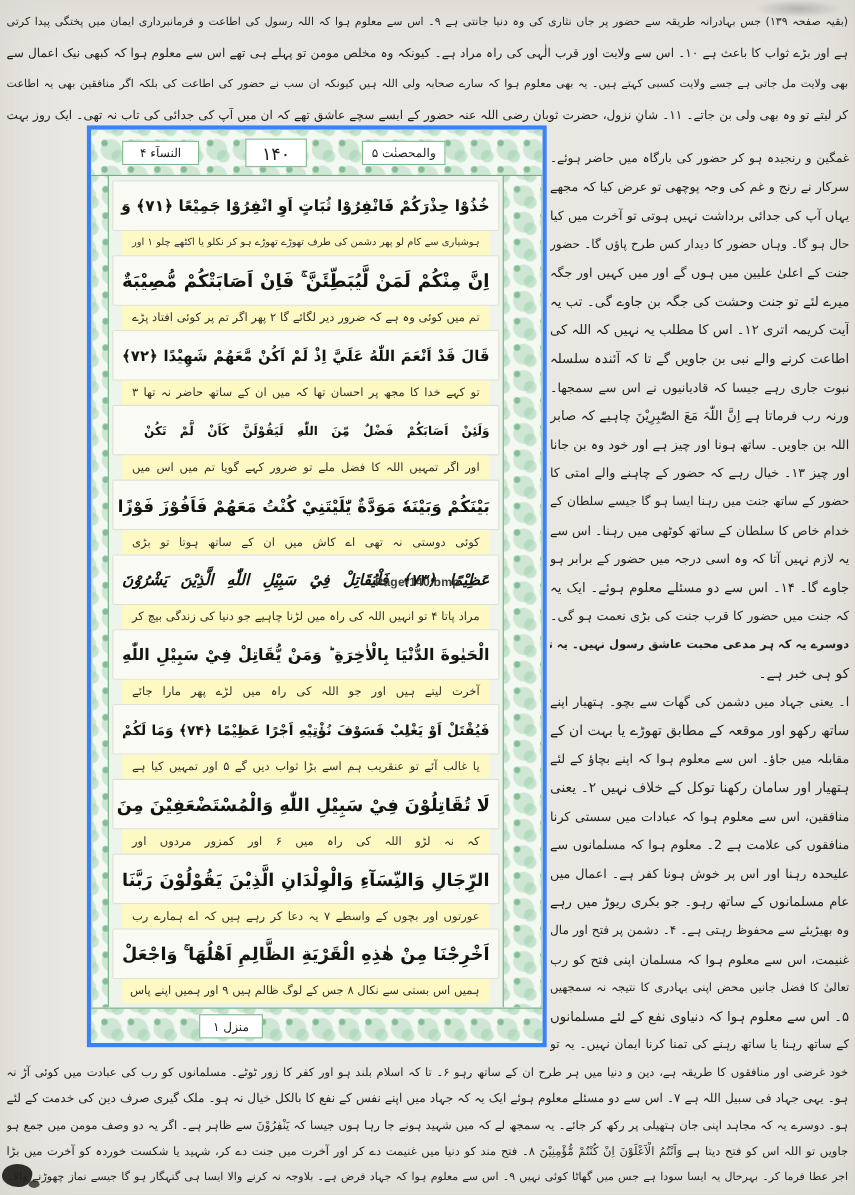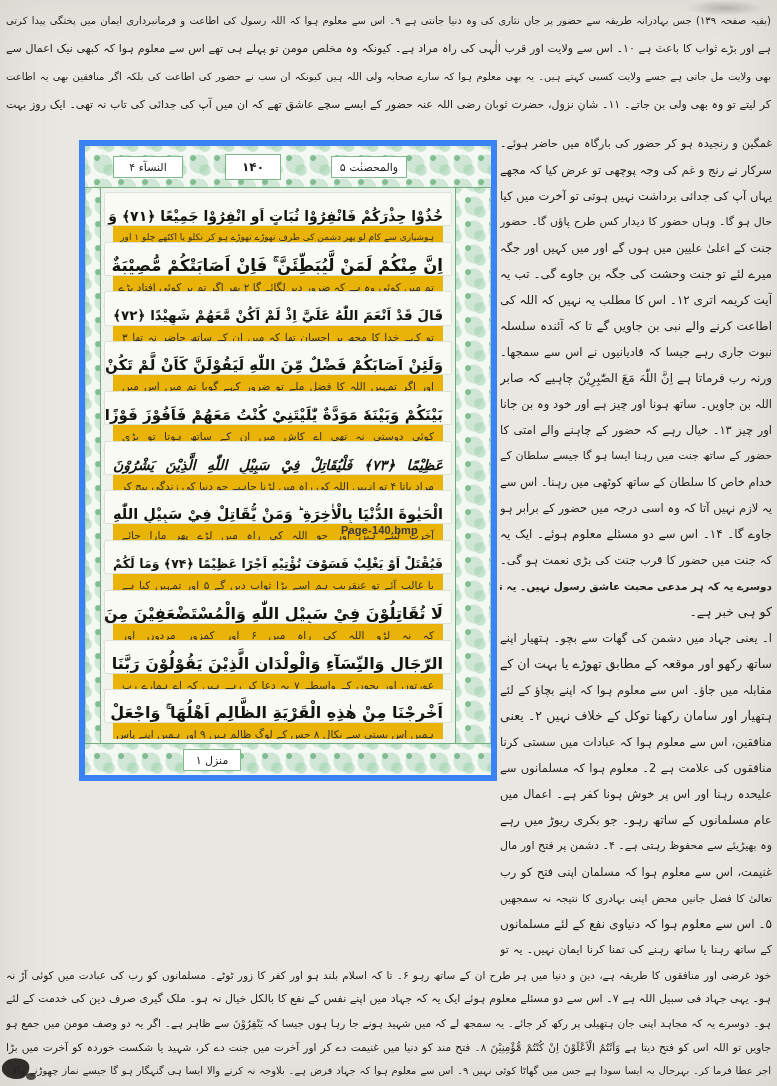--- a/index.html
+++ b/index.html
@@ -18,61 +18,61 @@
   .c-line.short { text-align-last:right; }
   .top-commentary { position:absolute; left:6px; top:7px; width:765px; }
   .top-commentary .c-line { height:28px; line-height:28px; font-size:13.5px; }
   .right-commentary { position:absolute; left:500px; top:131px; width:272px; }
   .right-commentary .c-line { height:26px; line-height:26px; font-size:12.5px; }
   .bottom-commentary { position:absolute; left:6px; top:963px; width:765px; }
   .bottom-commentary .c-line { height:24px; line-height:24px; font-size:13px; }
 
   
   .quran-box {
-    position:absolute; left:79px; top:140px; width:418px; height:641px;
-    border:6px solid #3b82f6; background:#eef3ec;
+    position:absolute; left:79px; top:114px; width:418px; height:838px;
+    border:4px solid #3b82f6; background:#eef3ec;
   }
   .band {
     position:absolute; background-color:#f3f9f2;
     background-image:
       radial-gradient(circle at 50% 50%, rgba(116,181,136,.85) 2.5px, rgba(116,181,136,0) 3.5px),
       radial-gradient(circle at 50% 50%, rgba(158,209,173,.55) 5px, rgba(158,209,173,0) 6.5px),
       radial-gradient(circle at 50% 50%, rgba(116,181,136,.28) 9px, rgba(116,181,136,0) 10px);
     background-size: 24px 24px, 24px 24px, 24px 24px;
     background-position: 0 0, 12px 12px, 6px 6px;
   }
   .band-top    { left:0; top:0; right:0; height:42px; border-bottom:1px solid #74ad81; }
   .band-bottom { left:0; bottom:0; right:0; height:32px; border-top:1px solid #74ad81; }
   .band-left   { left:0; top:42px; bottom:32px; width:16px; border-left:1px solid #a7d0b1; border-right:1px solid #74ad81; }
   .band-right  { right:0; top:42px; bottom:32px; width:36px; border-right:1px solid #a7d0b1; border-left:1px solid #74ad81; }
   .label {
     position:absolute; background:#fff; border:1px solid #7fb98c;
     direction:rtl; text-align:center; color:#1e1e1a;
     font-size:11px; height:22px; line-height:21px;
   }
   .label.surah  { left:28px;  top:10px; width:70px; }
-  .label.pagenum{ left:140px; top:8px;  width:56px; height:26px; line-height:25px; font-size:12px; font-weight:bold; }
+  .label.pagenum{ left:140px; top:8px;  width:56px; height:26px; line-height:25px; font-size:16px; font-weight:normal; }
   .label.juz    { left:246px; top:10px; width:76px; }
   .label.manzil { left:98px;  top:5px;  width:58px; }
 
   .verses {
     position:absolute; left:17px; right:37px; top:43px; bottom:33px;
     display:flex; flex-direction:column; justify-content:space-between;
     padding:3px 0;
   }
   .vline { direction:rtl; white-space:nowrap; overflow:hidden; }
   .vline.ar {
     height:47px; line-height:46px; font-size:21px; font-weight:bold; color:#141410;
     background:#fafaf5; border:1px solid #dde2d6; border-radius:2px;
     margin:0 2px; padding:0 8px;
     text-align:justify; text-align-last:justify;
   }
   .vline.ur {
     height:22px; line-height:22px; font-size:10.5px; color:#33312c;
-    background:#eab308; margin:0 11px; padding:0 9px;
+    background:#fef9c3; margin:0 11px; padding:0 9px;
     text-align:justify; text-align-last:justify;
   }
 
   
   .watermark {
     position:absolute; left:341px; top:524px;
     font-family:"Liberation Sans", sans-serif; font-size:11px; font-weight:bold;
     color:#3c3c3a; direction:ltr; letter-spacing:.2px;
   }
   .smudge-bl {
@@ -112,21 +112,21 @@
     <div class="band band-right"></div>
 
     <div class="verses">
 
     <div class="vline fit ar" style="font-size: 14px;">خُذُوْا حِذْرَكُمْ فَانْفِرُوْا ثُبَاتٍ اَوِ انْفِرُوْا جَمِيْعًا ﴿۷۱﴾ وَ</div>
         <div class="vline fit ur" style="font-size: 9px;">ہوشیاری سے کام لو پھر دشمن کی طرف تھوڑے تھوڑے ہو کر نکلو یا اکٹھے چلو ۱ اور</div>
         <div class="vline fit ar" style="font-size: 16.5px;">اِنَّ مِنْكُمْ لَمَنْ لَّيُبَطِّئَنَّ ۚ فَاِنْ اَصَابَتْكُمْ مُّصِيْبَةٌ</div>
         <div class="vline fit ur">تم میں کوئی وہ ہے کہ ضرور دیر لگائے گا ۲ پھر اگر تم پر کوئی افتاد پڑے</div>
         <div class="vline fit ar" style="font-size: 13.5px;">قَالَ قَدْ اَنْعَمَ اللّٰهُ عَلَيَّ اِذْ لَمْ اَكُنْ مَّعَهُمْ شَهِيْدًا ﴿۷۲﴾</div>
         <div class="vline fit ur">تو کہے خدا کا مجھ پر احسان تھا کہ میں ان کے ساتھ حاضر نہ تھا ۳</div>
-        <div class="vline fit ar" style="font-size: 15px; padding-left: 28px;">وَلَئِنْ اَصَابَكُمْ فَضْلٌ مِّنَ اللّٰهِ لَيَقُوْلَنَّ كَاَنْ لَّمْ تَكُنْ</div>
+        <div class="vline fit ar" style="font-size: 11px; padding-left: 28px;">وَلَئِنْ اَصَابَكُمْ فَضْلٌ مِّنَ اللّٰهِ لَيَقُوْلَنَّ كَاَنْ لَّمْ تَكُنْ</div>
         <div class="vline fit ur">اور اگر تمہیں اللہ کا فضل ملے تو ضرور کہے گویا تم میں اس میں</div>
         <div class="vline fit ar" style="font-size: 15px;">بَيْنَكُمْ وَبَيْنَهٗ مَوَدَّةٌ يّٰلَيْتَنِيْ كُنْتُ مَعَهُمْ فَاَفُوْزَ فَوْزًا</div>
         <div class="vline fit ur">کوئی دوستی نہ تھی اے کاش میں ان کے ساتھ ہوتا تو بڑی</div>
         <div class="vline fit ar" style="font-size: 14px; font-style: italic;">عَظِيْمًا ﴿۷۳﴾ فَلْيُقَاتِلْ فِيْ سَبِيْلِ اللّٰهِ الَّذِيْنَ يَشْرُوْنَ</div>
         <div class="vline fit ur">مراد پاتا ۴ تو انہیں اللہ کی راہ میں لڑنا چاہیے جو دنیا کی زندگی بیچ کر</div>
         <div class="vline fit ar" style="font-size: 14.5px;">الْحَيٰوةَ الدُّنْيَا بِالْاٰخِرَةِ ؕ وَمَنْ يُّقَاتِلْ فِيْ سَبِيْلِ اللّٰهِ</div>
         <div class="vline fit ur">آخرت لیتے ہیں اور جو اللہ کی راہ میں لڑے پھر مارا جائے</div>
         <div class="vline fit ar" style="font-size: 12.5px;">فَيُقْتَلْ اَوْ يَغْلِبْ فَسَوْفَ نُؤْتِيْهِ اَجْرًا عَظِيْمًا ﴿۷۴﴾ وَمَا لَكُمْ</div>
         <div class="vline fit ur">یا غالب آئے تو عنقریب ہم اسے بڑا ثواب دیں گے ۵ اور تمہیں کیا ہے</div>
         <div class="vline fit ar" style="font-size: 16px;">لَا تُقَاتِلُوْنَ فِيْ سَبِيْلِ اللّٰهِ وَالْمُسْتَضْعَفِيْنَ مِنَ</div>

